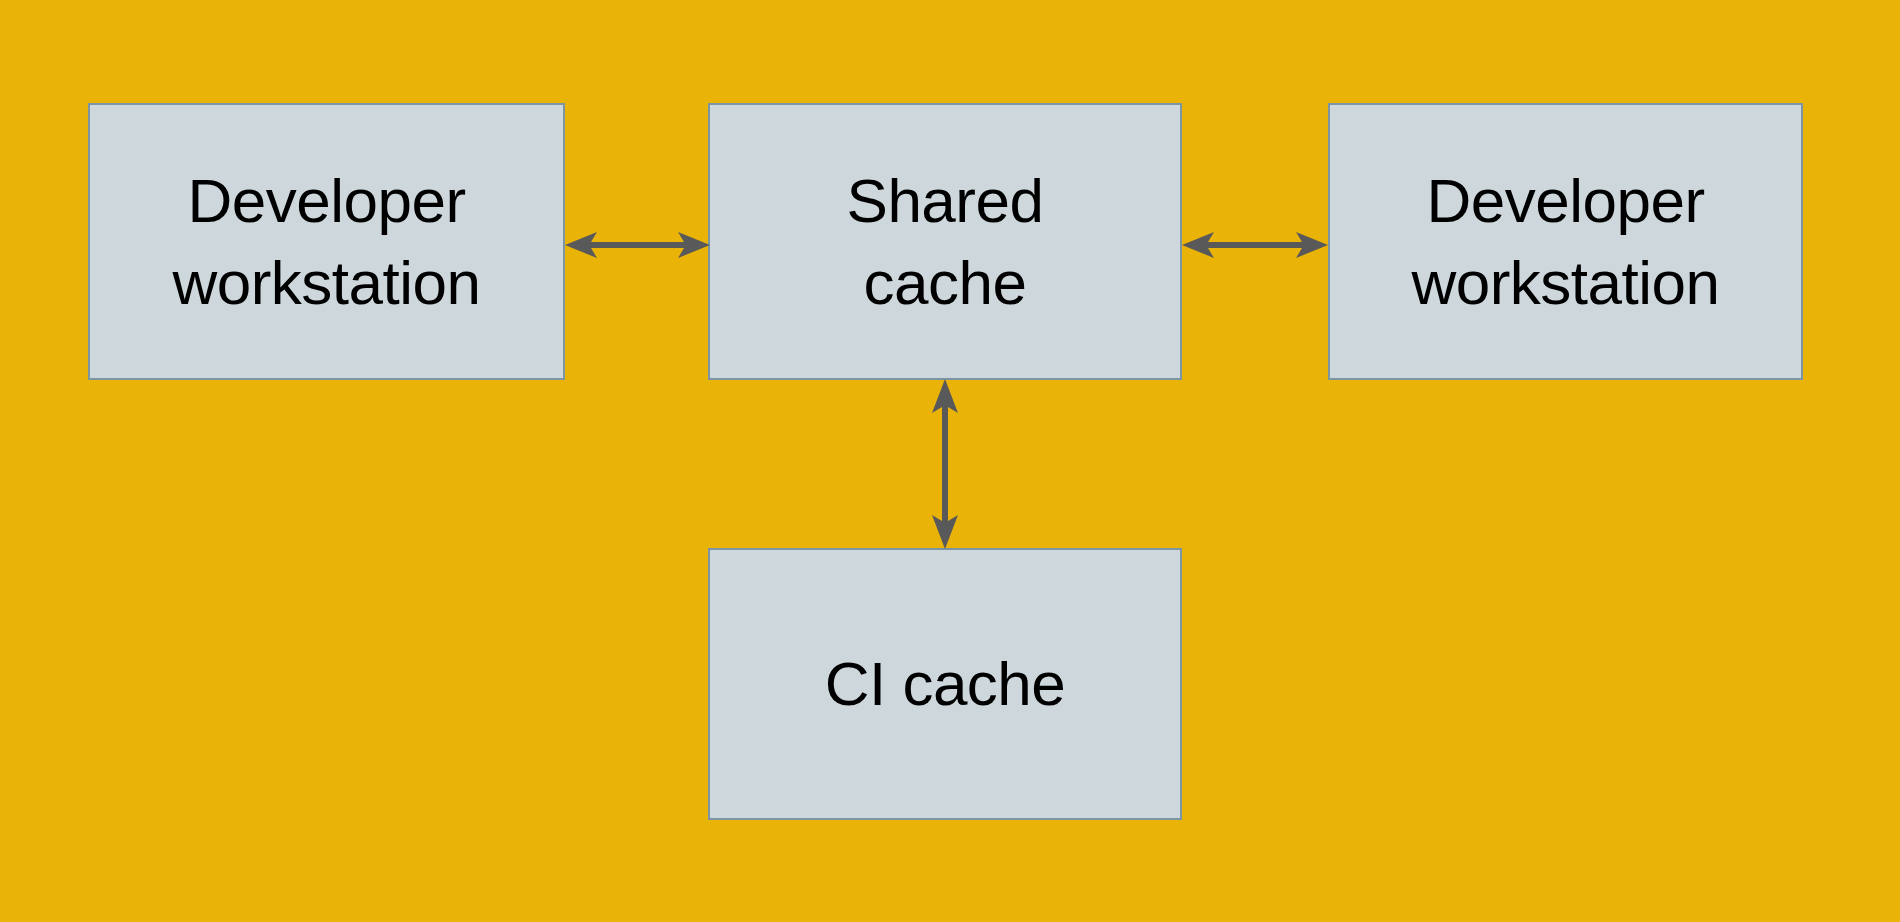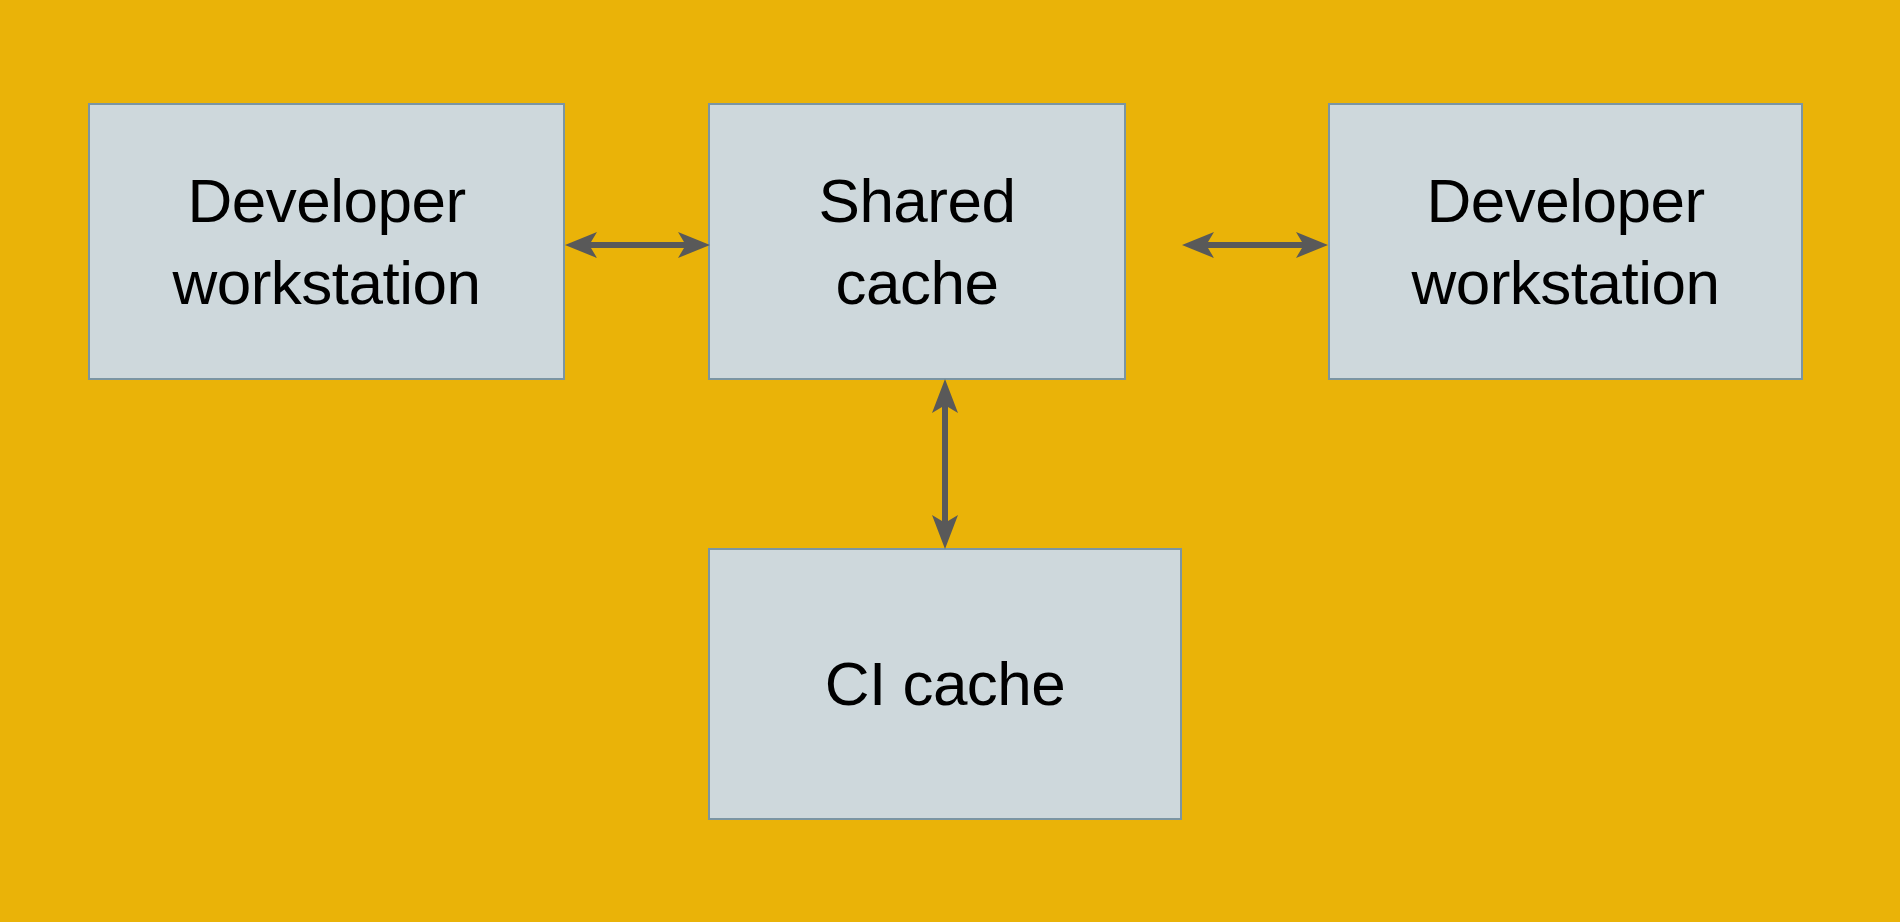--- a/index.html
+++ b/index.html
@@ -34,21 +34,21 @@
     line-height: 1.32;
     color: #000000;
     letter-spacing: -0.5px;
     white-space: pre-line;
     padding: 0 6px;
   }
   #node-dev-left {
     left: 88px;  top: 103px;  width: 477px;  height: 277px;
   }
   #node-shared-cache {
-    left: 708px; top: 103px;  width: 418px;  height: 277px; justify-content: center;
+    left: 708px; top: 103px;  width: 474px;  height: 277px; justify-content: center;
   }
   #node-dev-right {
     left: 1328px; top: 103px; width: 475px;  height: 277px;
   }
   #node-ci-server {
     left: 708px; top: 548px;  width: 474px;  height: 272px;
   }
   .connector {
     position: absolute;
     pointer-events: none;

